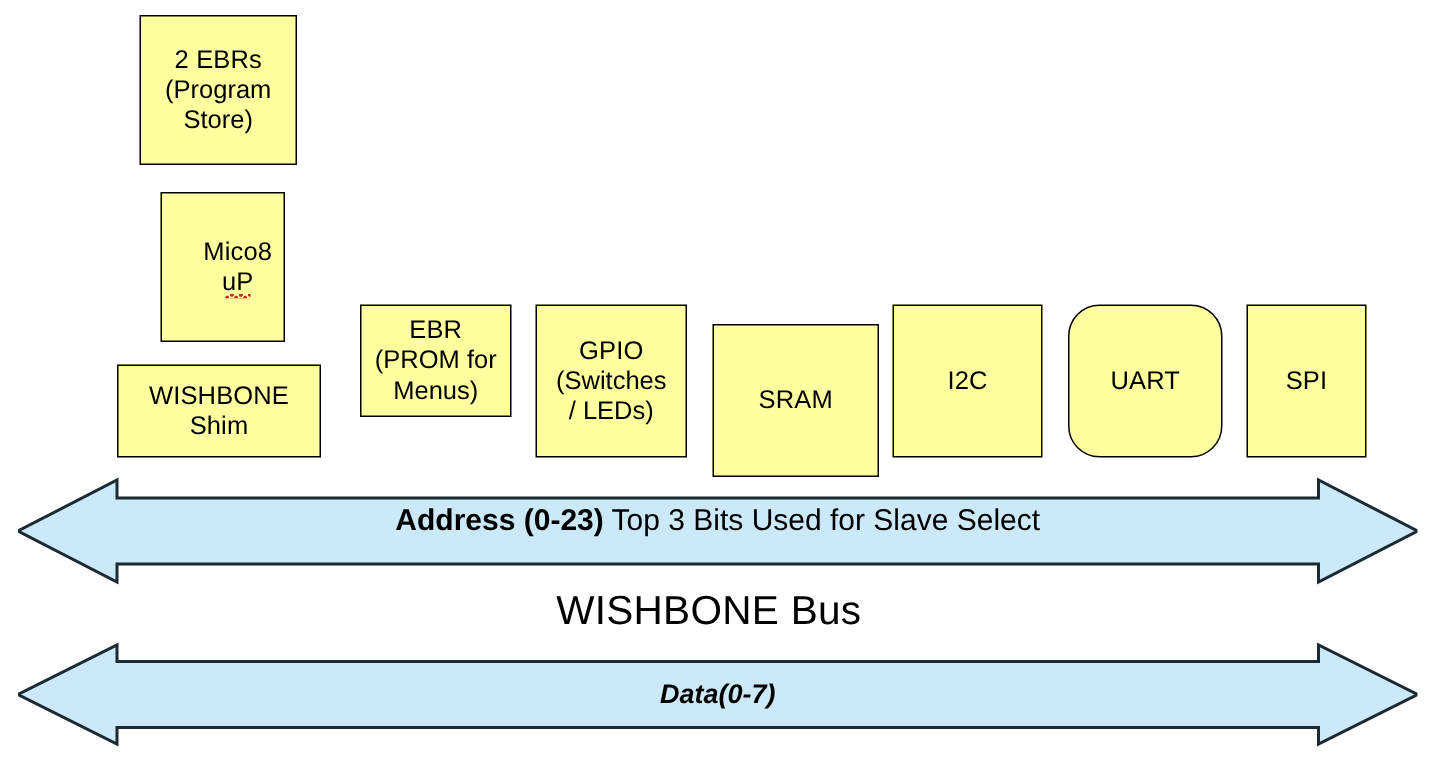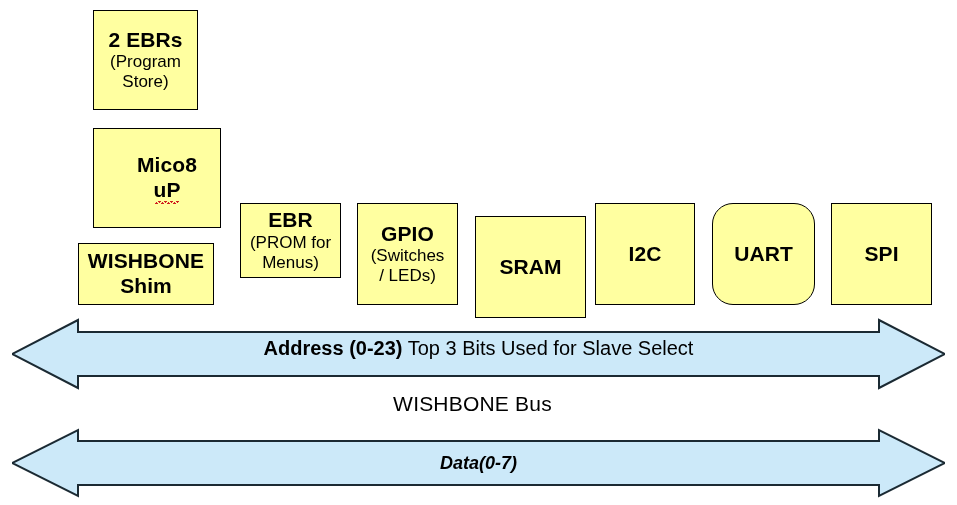--- a/index.html
+++ b/index.html
@@ -15,22 +15,22 @@
     border:1.5px solid #000000;
     box-sizing:border-box;
     display:flex;
     flex-direction:column;
     align-items:center;
     justify-content:center;
     text-align:center;
     line-height:1.18;
   }
   .block .hd{
-    font-weight:bold;
-    font-size:21px;
+    font-weight:normal;
+    font-size:17px;
     letter-spacing:0.1px;
     white-space:nowrap;
   }
   .block .sub{
     font-weight:normal;
     font-size:17px;
     white-space:nowrap;
   }
   .block .hd.spell{
     position:relative;
@@ -42,28 +42,28 @@
     height:3px;
     background-image:
       radial-gradient(circle at 1.5px 2.6px, #d02020 1.2px, rgba(255,0,0,0) 1.5px),
       radial-gradient(circle at 4.5px 0.4px, #d02020 1.2px, rgba(255,0,0,0) 1.5px);
     background-size:6px 3px;
     background-repeat:repeat-x;
   }
 
   
   #blk-ebr-prog   {left:93px; top:10px;  width:105px; height:100px;}
-  #blk-mico8      {left:93px; top:128px; width:128px; height:100px;padding-left:20px;}
+  #blk-mico8      {left:107px; top:128px; width:83px; height:100px;padding-left:20px;}
   #blk-shim       {left:78px; top:243px; width:136px; height:62px;}
   #blk-ebr-prom   {left:240px;top:203px; width:101px; height:75px;}
   #blk-gpio       {left:357px;top:203px; width:101px; height:102px;}
   #blk-sram       {left:475px;top:216px; width:111px; height:102px;}
   #blk-i2c        {left:595px;top:203px; width:100px; height:102px;}
   #blk-uart       {left:712px;top:203px; width:103px; height:102px;border-radius:21px;}
-  #blk-spi        {left:831px;top:203px; width:101px; height:102px;}
+  #blk-spi        {left:831px;top:203px; width:80px; height:102px;}
 
   .busarrow{
     position:absolute;
     left:12px;
     width:933px;
   }
   #bus-address{top:318px;height:72px;}
   #bus-data   {top:428px;height:70px;font-style:italic;}
   .busarrow svg{display:block;width:100%;height:100%;}
 
@@ -77,21 +77,21 @@
   #bus-address .buslabel{top:42%;transform:translateY(-50%);font-size:20px;}
   #bus-data    .buslabel{top:50%;transform:translateY(-50%);font-size:18px;}
   .buslabel .b{font-weight:bold;}
   .buslabel .n{font-weight:normal;}
 
   #bus-name{
     position:absolute;
     left:0;right:12px;
     top:392px;
     text-align:center;
-    font-size:21px;
+    font-size:27px;
     font-weight:normal;
     letter-spacing:0.2px;
   }
 </style>
 </head>
 <body>
 
 <div class="block" id="blk-ebr-prog">
   <span class="hd">2 EBRs</span>
   <span class="sub">(Program</span>

